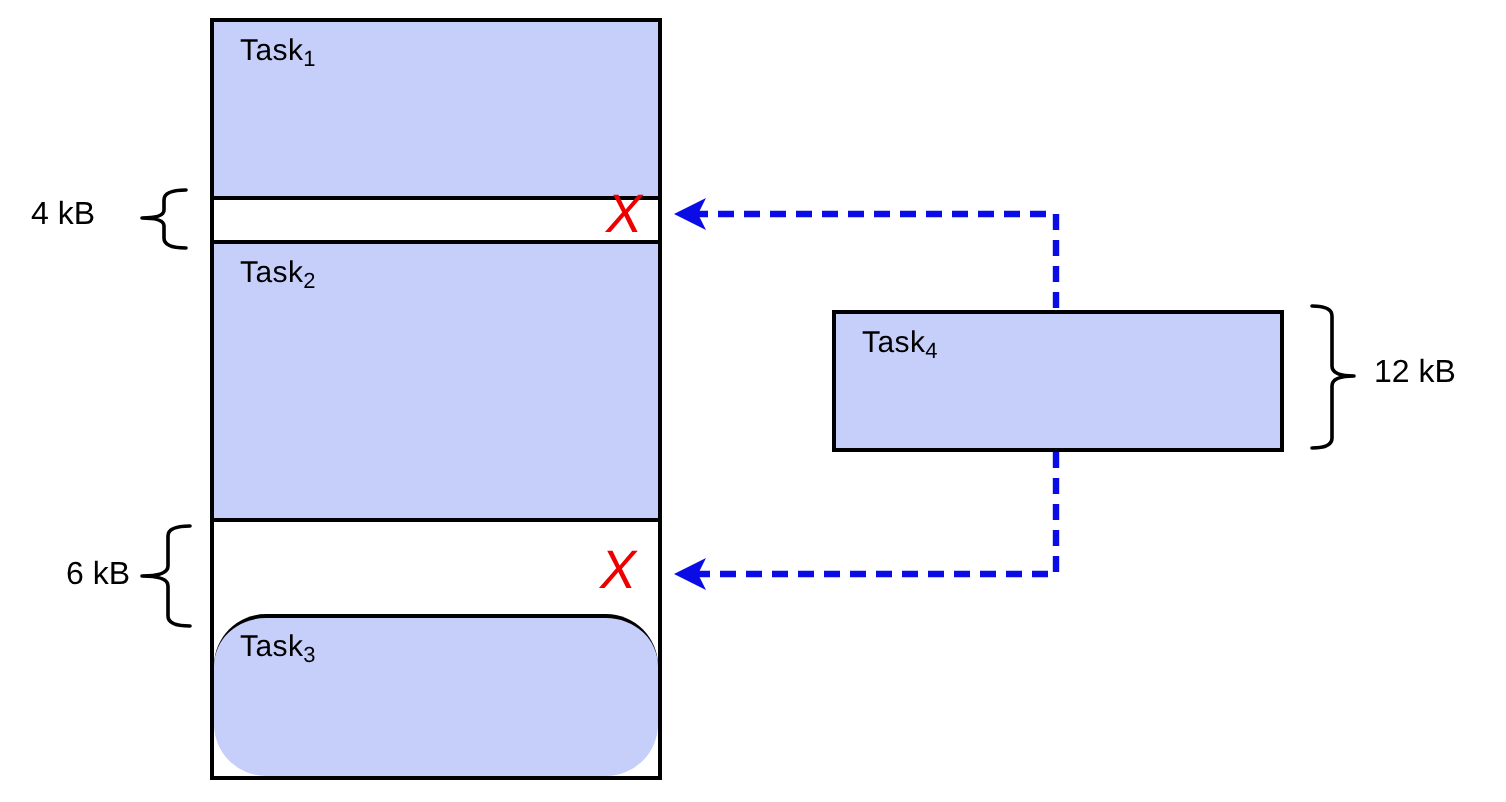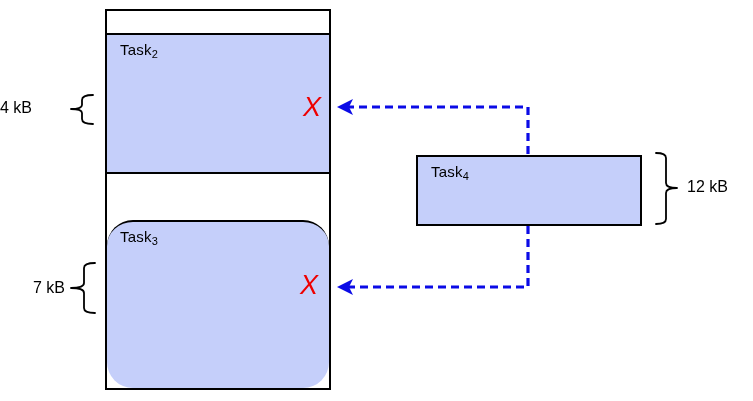--- a/index.html
+++ b/index.html
@@ -61,21 +61,21 @@
     border: 2px solid var(--border_black);
     text-align: center;
   }
 
   
   .size-label {
     position: absolute;
     font-size: 16px;
     white-space: nowrap;
   }
-  .label-4kb  { left: 0px;   top: 99px;  width: 63px; text-align: left; }
+  .label-4kb  { left: 0px;   top: 99px;  width: 63px; text-align: center; }
   .label-8kb  { left: 0px;   top: 279px; width: 65px; text-align: right; }
   .label-12kb { left: 687px; top: 178px; text-align: left; }
 
   
   .reject-x {
     position: absolute;
     color: var(--reject_red);
     font-size: 27px;
     font-style: italic;
     line-height: 1;
@@ -105,36 +105,39 @@
     stroke-dasharray: 8 5;
   }
   .arrow-head { fill: var(--arrow_blue); stroke: none; }
 </style>
 </head>
 <body>
 
 <div class="canvas">
 
   <div class="memory-column">
+    <div class="segment task seg-task1">
+      <div class="task-label"><span>Task</span><sub>1</sub></div>
+    </div>
     <div class="segment gap seg-gap1"></div>
     <div class="segment task seg-task2">
       <div class="task-label"><span>Task</span><sub>2</sub></div>
     </div>
     <div class="segment gap seg-gap2"></div>
     <div class="segment task seg-task3">
       <div class="task-label"><span>Task</span><sub>3</sub></div>
     </div>
   </div>
 
   <div class="task4-box">
     <div class="task-label"><span>Task</span><sub>4</sub></div>
   </div>
 
   <div class="size-label label-4kb">4 kB</div>
-  <div class="size-label label-8kb">7 kB</div>
+  <div class="size-label label-8kb">6 kB</div>
   <div class="size-label label-12kb">12 kB</div>
 
   <div class="reject-x reject-x-1">X</div>
   <div class="reject-x reject-x-2">X</div>
 
   <svg class="overlay" viewBox="0 0 753 401" xmlns="http://www.w3.org/2000/svg">
 
     <path class="brace" d="M 93 95 Q 82 95 82 100 L 82 105 Q 82 109 71 109 Q 82 109 82 113 L 82 119 Q 82 124 93 124"></path>
 
     <path class="brace" d="M 95 263 Q 84 263 84 268 L 84 283 Q 84 288 71 288 Q 84 288 84 293 L 84 308 Q 84 313 95 313"></path>

